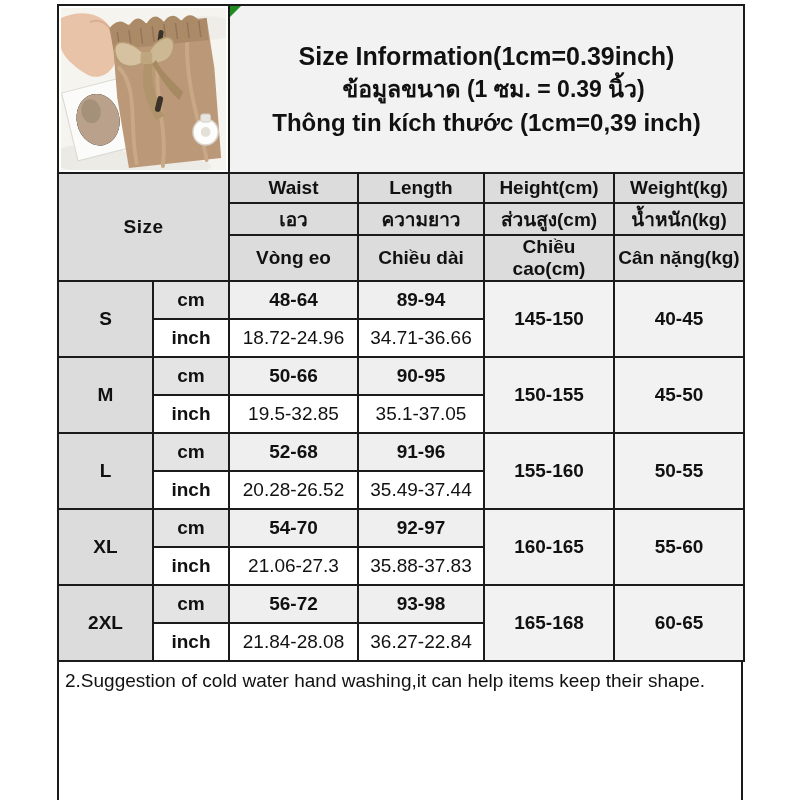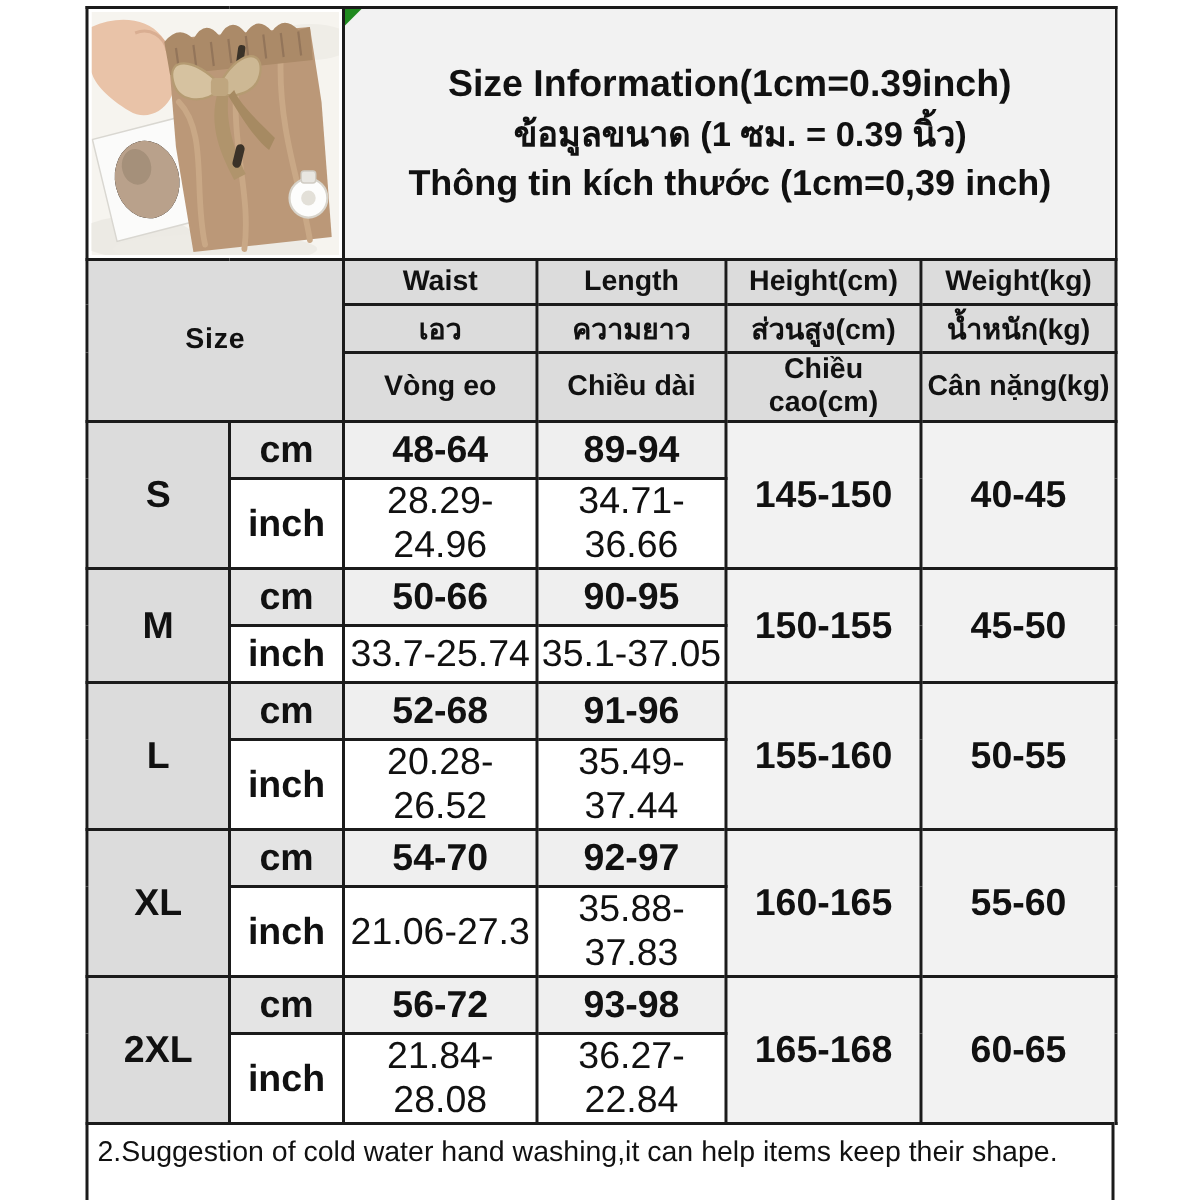--- a/index.html
+++ b/index.html
@@ -28,21 +28,21 @@
                    border-top: 11px solid #1f8a1f; border-right: 11px solid transparent; }
   .title-line-en { font-size: 25px; font-weight: bold; line-height: 33px; }
   .title-line-th { font-size: 23px; font-weight: bold; line-height: 33px; padding-left: 14px; }
   .title-line-vi { font-size: 24px; font-weight: bold; line-height: 33px; }
 
   
   tr.hdr td { height: 30px; background: #dcdcdc; font-weight: bold; font-size: 19px; }
   td.size-big { background: #dcdcdc; font-size: 37px; font-weight: bold; letter-spacing: 0.5px; }
 
   
-  tr.cm-row td, tr.inch-row td { height: 38px; font-size: 25px; }
+  tr.cm-row td, tr.inch-row td { height: 38px; font-size: 19px; }
   td.size-letter { background: #dcdcdc; font-weight: bold; font-size: 20px; }
   tr.cm-row td.unit { background: #e4e4e4; font-weight: bold; }
   tr.cm-row td.val { background: #efefef; font-weight: bold; }
   tr.inch-row td.unit { background: #ffffff; font-weight: bold; }
   tr.inch-row td.val { background: #ffffff; font-weight: normal; }
   td.merged { background: #f2f2f2; font-weight: bold; font-size: 19px; }
 
   
   .attention { width: 686px; margin-top: -2px; border: 2px solid #1b1b1b; background: #ffffff;
                min-height: 148px; padding: 4px 10px 8px 6px; font-size: 19px; line-height: 29px; }
@@ -136,35 +136,35 @@
       <tr class="cm-row">
         <td rowspan="2" class="size-letter">S</td>
         <td class="unit">cm</td>
         <td class="val">48-64</td>
         <td class="val">89-94</td>
         <td rowspan="2" class="merged">145-150</td>
         <td rowspan="2" class="merged">40-45</td>
       </tr>
       <tr class="inch-row">
         <td class="unit">inch</td>
-        <td class="val">28.29-24.96</td>
+        <td class="val">18.72-24.96</td>
         <td class="val">34.71-36.66</td>
       </tr>
 
       <tr class="cm-row">
         <td rowspan="2" class="size-letter">M</td>
         <td class="unit">cm</td>
         <td class="val">50-66</td>
         <td class="val">90-95</td>
         <td rowspan="2" class="merged">150-155</td>
         <td rowspan="2" class="merged">45-50</td>
       </tr>
       <tr class="inch-row">
         <td class="unit">inch</td>
-        <td class="val">33.7-25.74</td>
+        <td class="val">19.5-32.85</td>
         <td class="val">35.1-37.05</td>
       </tr>
 
       <tr class="cm-row">
         <td rowspan="2" class="size-letter">L</td>
         <td class="unit">cm</td>
         <td class="val">52-68</td>
         <td class="val">91-96</td>
         <td rowspan="2" class="merged">155-160</td>
         <td rowspan="2" class="merged">50-55</td>

